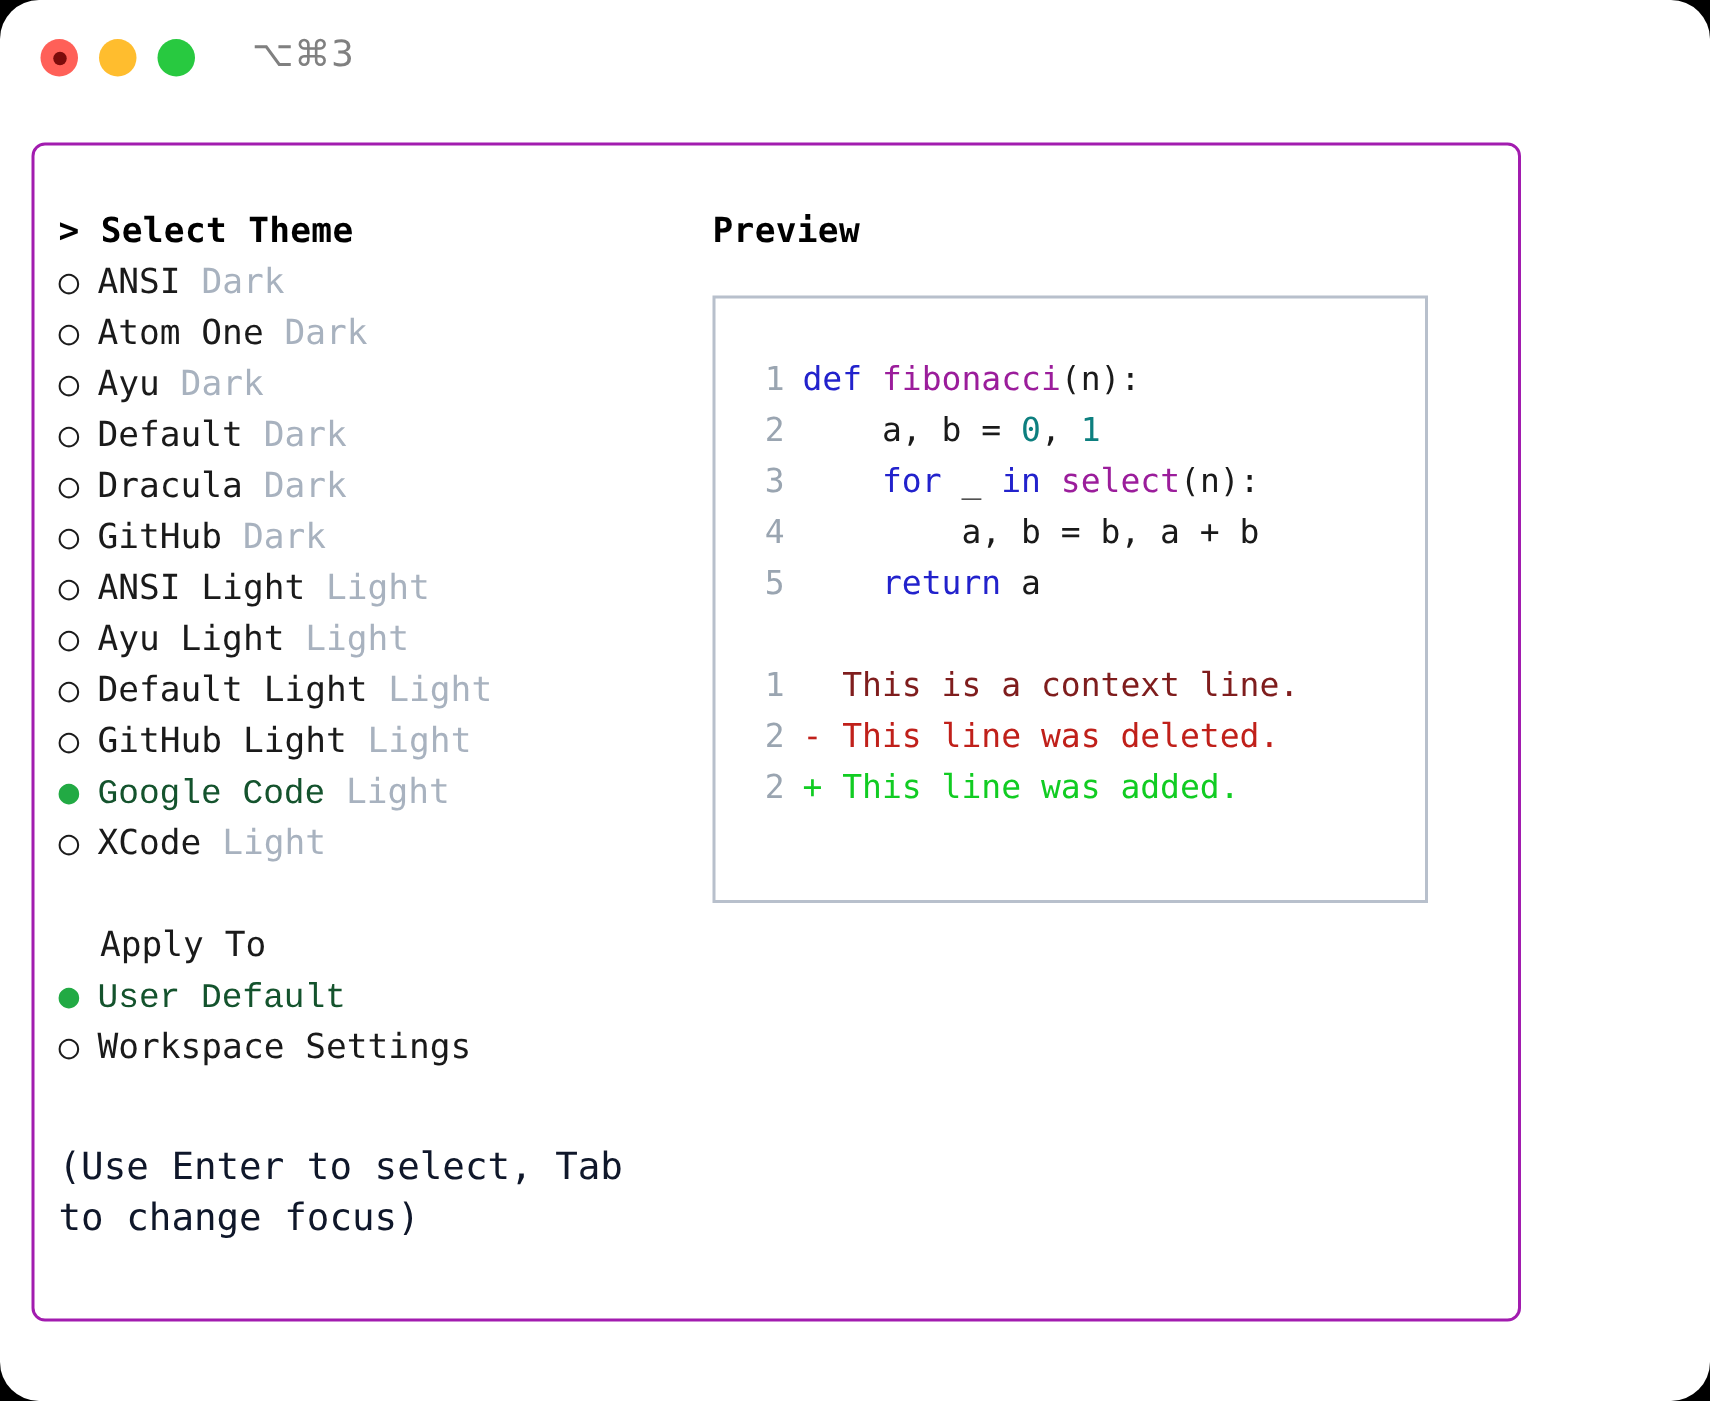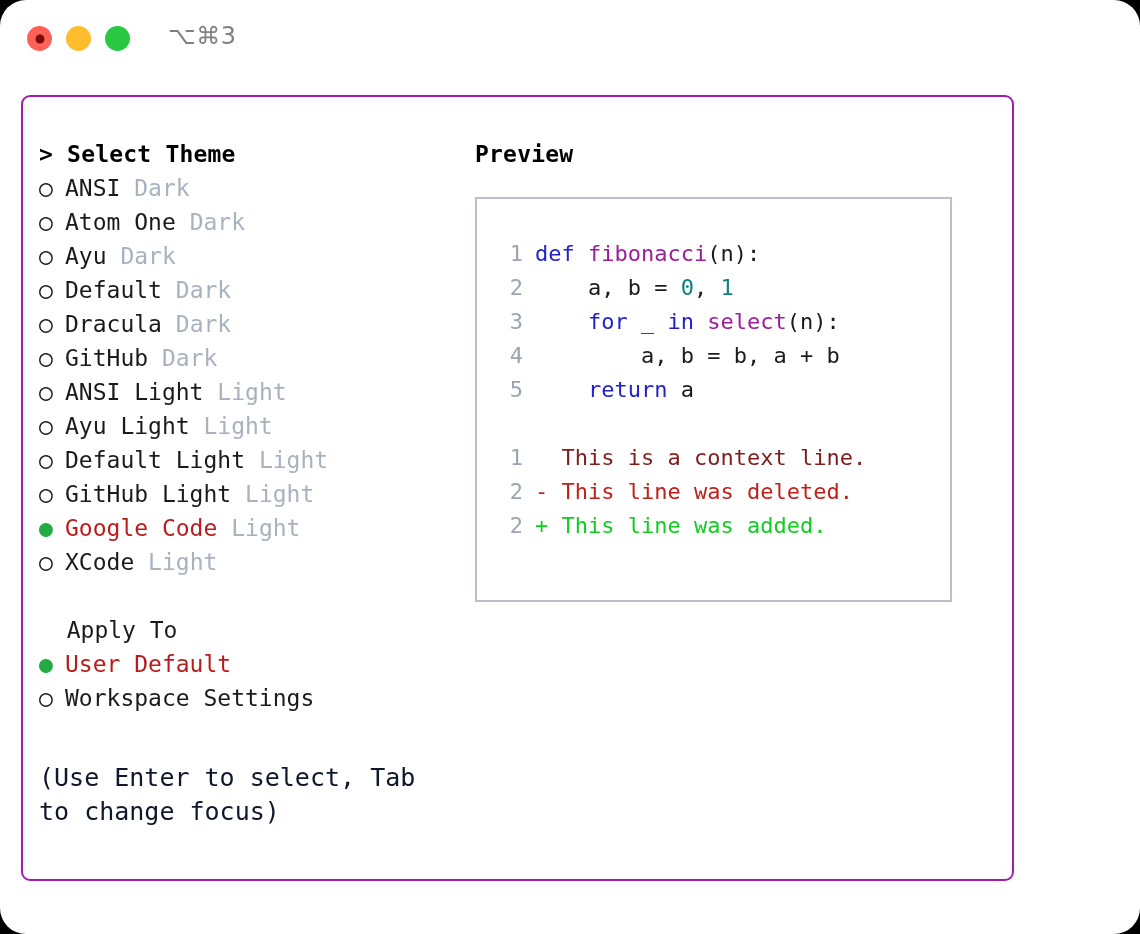--- a/index.html
+++ b/index.html
@@ -102,21 +102,21 @@
     letter-spacing: 0.2px;
   }
   .bullet {
     display: inline-block;
     width: 26px;
     white-space: pre;
   }
   .bullet-off { color: #1a1a1a; }
   .bullet-on  { color: #22aa44; }
   .theme-name { color: #1a1a1a; }
-  .theme-name.selected { color: #b91c1c; }
+  .theme-name.selected { color: #14532d; font-family: Liberation Mono, monospace; }
   .theme-tag  { color: #a8b2bf; }
 
   .spacer-row { height: 34px; }
 
   #apply-label {
     font-size: 23px;
     height: 34px;
     line-height: 34px;
     color: #1a1a1a;
     white-space: pre;

